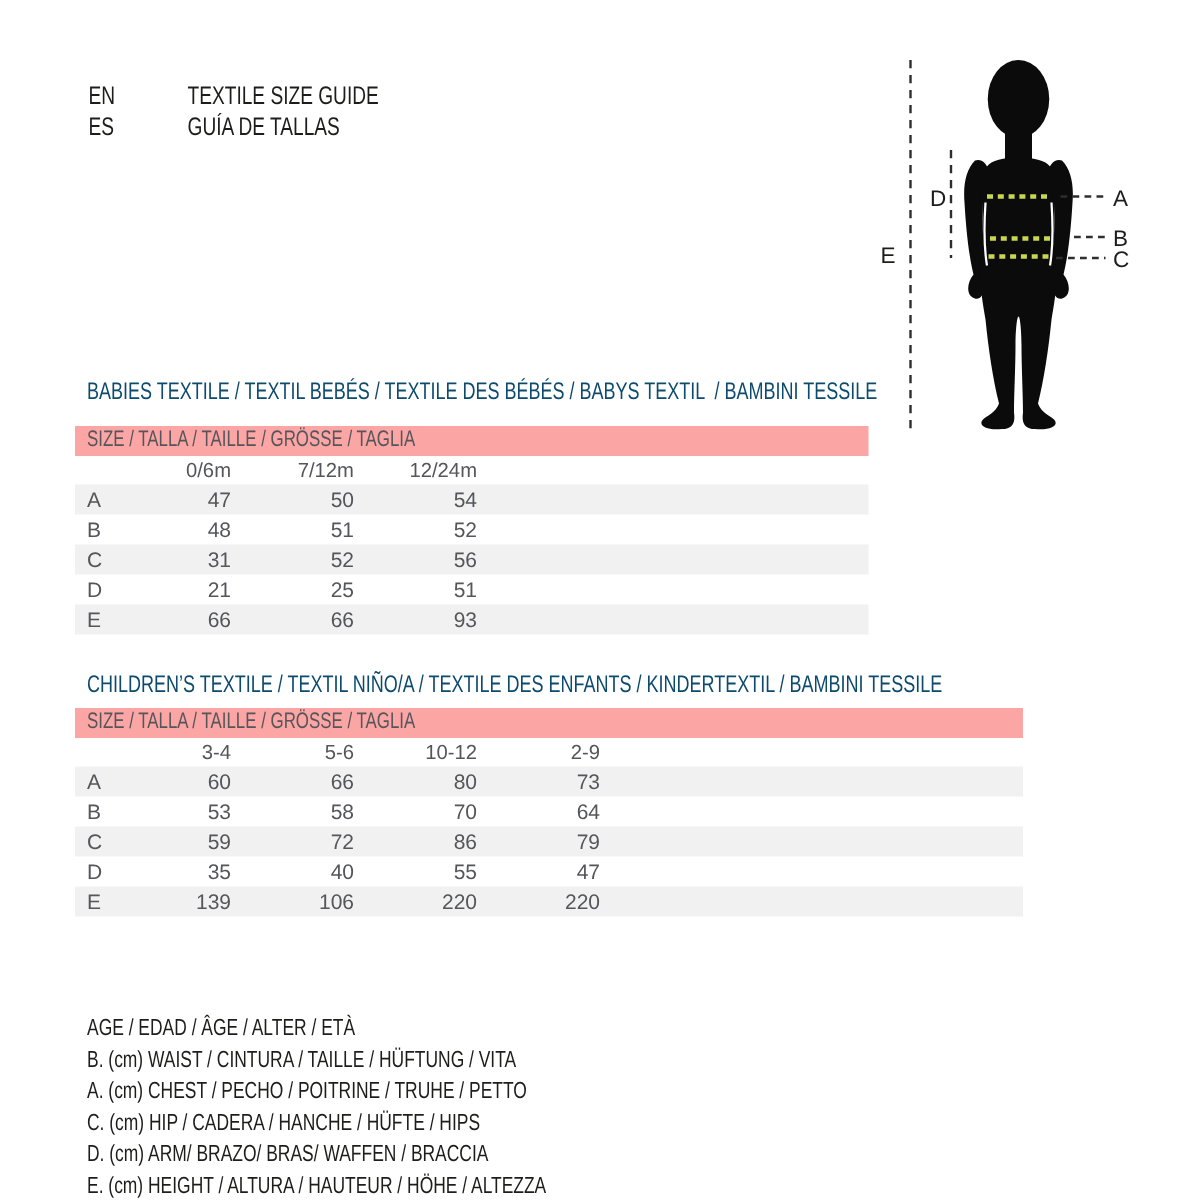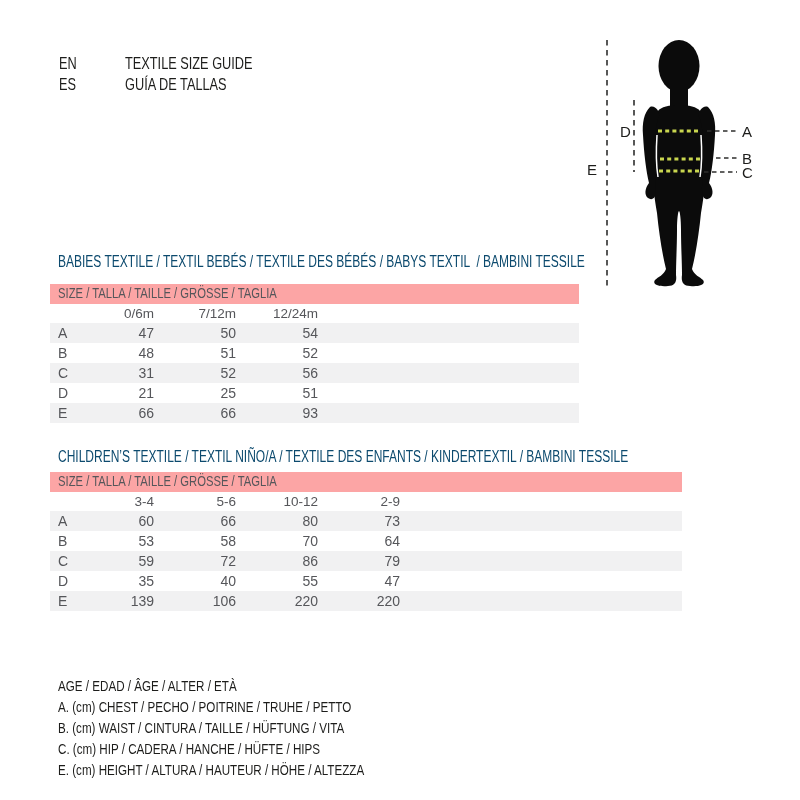--- a/index.html
+++ b/index.html
@@ -191,26 +191,29 @@
       <span class="tcell">220</span>
       <span class="tcell">220</span>
     </div>
   </div>
 
   <div class="legend">
     <div class="legend-line">
         <span class="cond">AGE / EDAD / ÂGE / ALTER / ETÀ</span>
       </div>
     <div class="legend-line">
+        <span class="cond">B. (cm) WAIST / CINTURA / TAILLE / HÜFTUNG / VITA</span>
+      </div>
+    <div class="legend-line">
         <span class="cond">A. (cm) CHEST / PECHO / POITRINE / TRUHE / PETTO</span>
       </div>
     <div class="legend-line">
-        <span class="cond">B. (cm) WAIST / CINTURA / TAILLE / HÜFTUNG / VITA</span>
-      </div>
-    <div class="legend-line">
         <span class="cond">C. (cm) HIP / CADERA / HANCHE / HÜFTE / HIPS</span>
       </div>
     <div class="legend-line">
+        <span class="cond">D. (cm) ARM/ BRAZO/ BRAS/ WAFFEN / BRACCIA</span>
+      </div>
+    <div class="legend-line">
         <span class="cond">E. (cm) HEIGHT / ALTURA / HAUTEUR / HÖHE / ALTEZZA</span>
       </div>
   </div>
 
 </div>
 
 </body></html>

